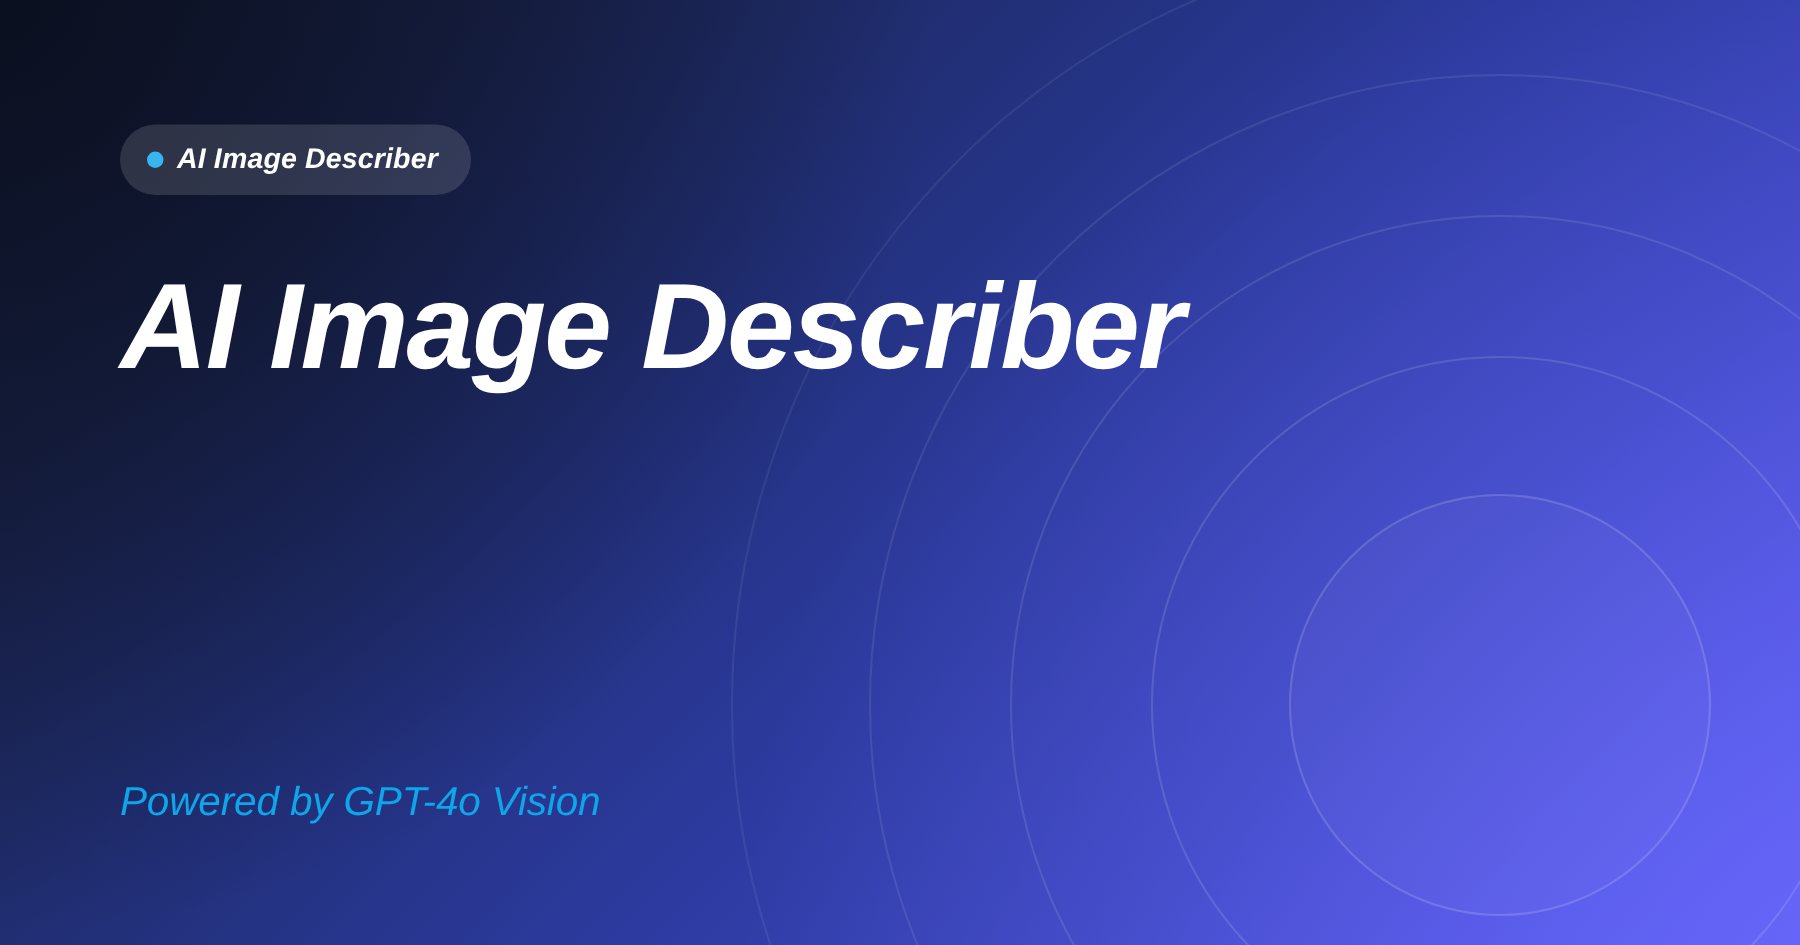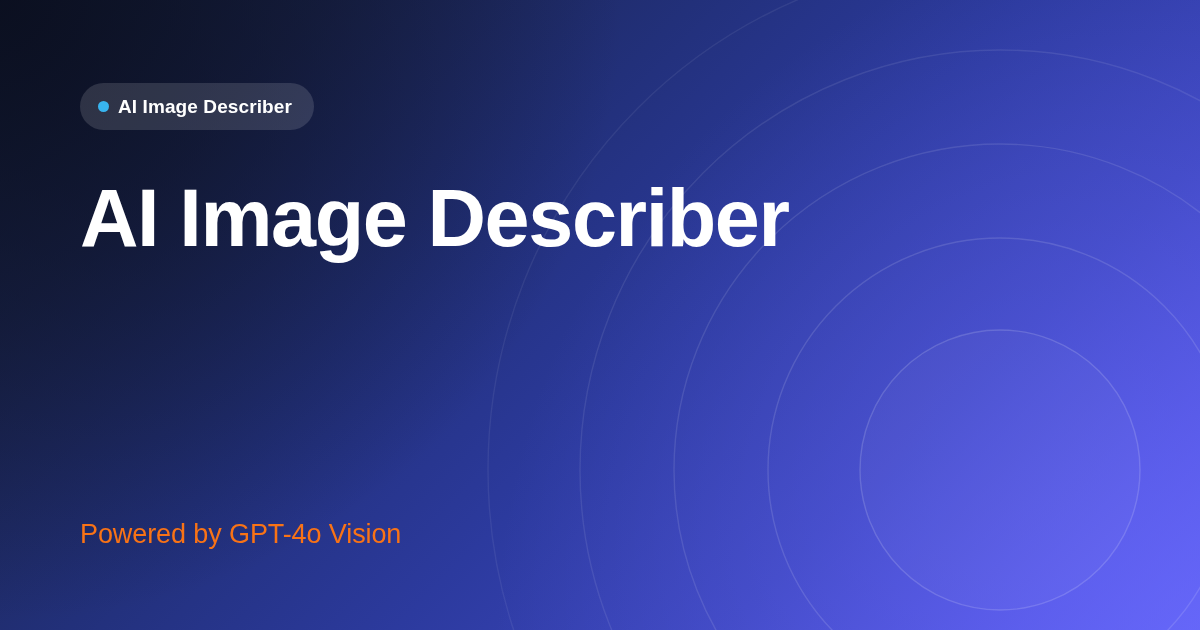--- a/index.html
+++ b/index.html
@@ -61,20 +61,21 @@
     stroke: none;
   }
 
   
   .content {
     position: absolute;
     left: 80px;
     top: 0;
     right: 60px;
     height: 502px;
+    font-style: italic;
   }
 
   .badge {
     position: absolute;
     top: 83px;
     left: 0;
     display: inline-flex;
     align-items: center;
     gap: 9px;
     height: 47px;
@@ -126,21 +127,21 @@
 
   .footnote {
     position: absolute;
     top: 518px;
     left: 0;
     margin: 0;
     font-size: 27px;
     line-height: 1.2;
     font-weight: 400;
     letter-spacing: -0.1px;
-    color: #f97316;
+    color: #0ea5e9;
     white-space: nowrap;
   }
 </style>
 </head>
 <body>
 
 <div class="og-card">
 
   <div class="bg-base"></div>
   <div class="bg-glow"></div>

